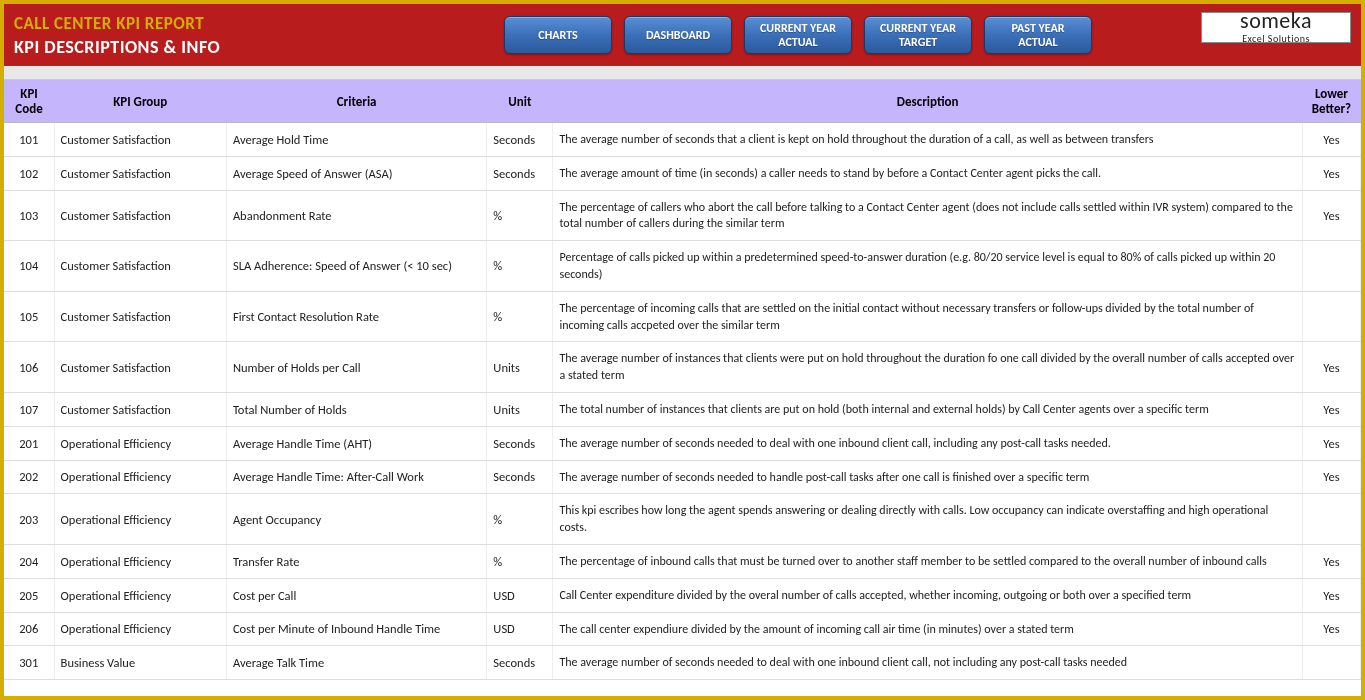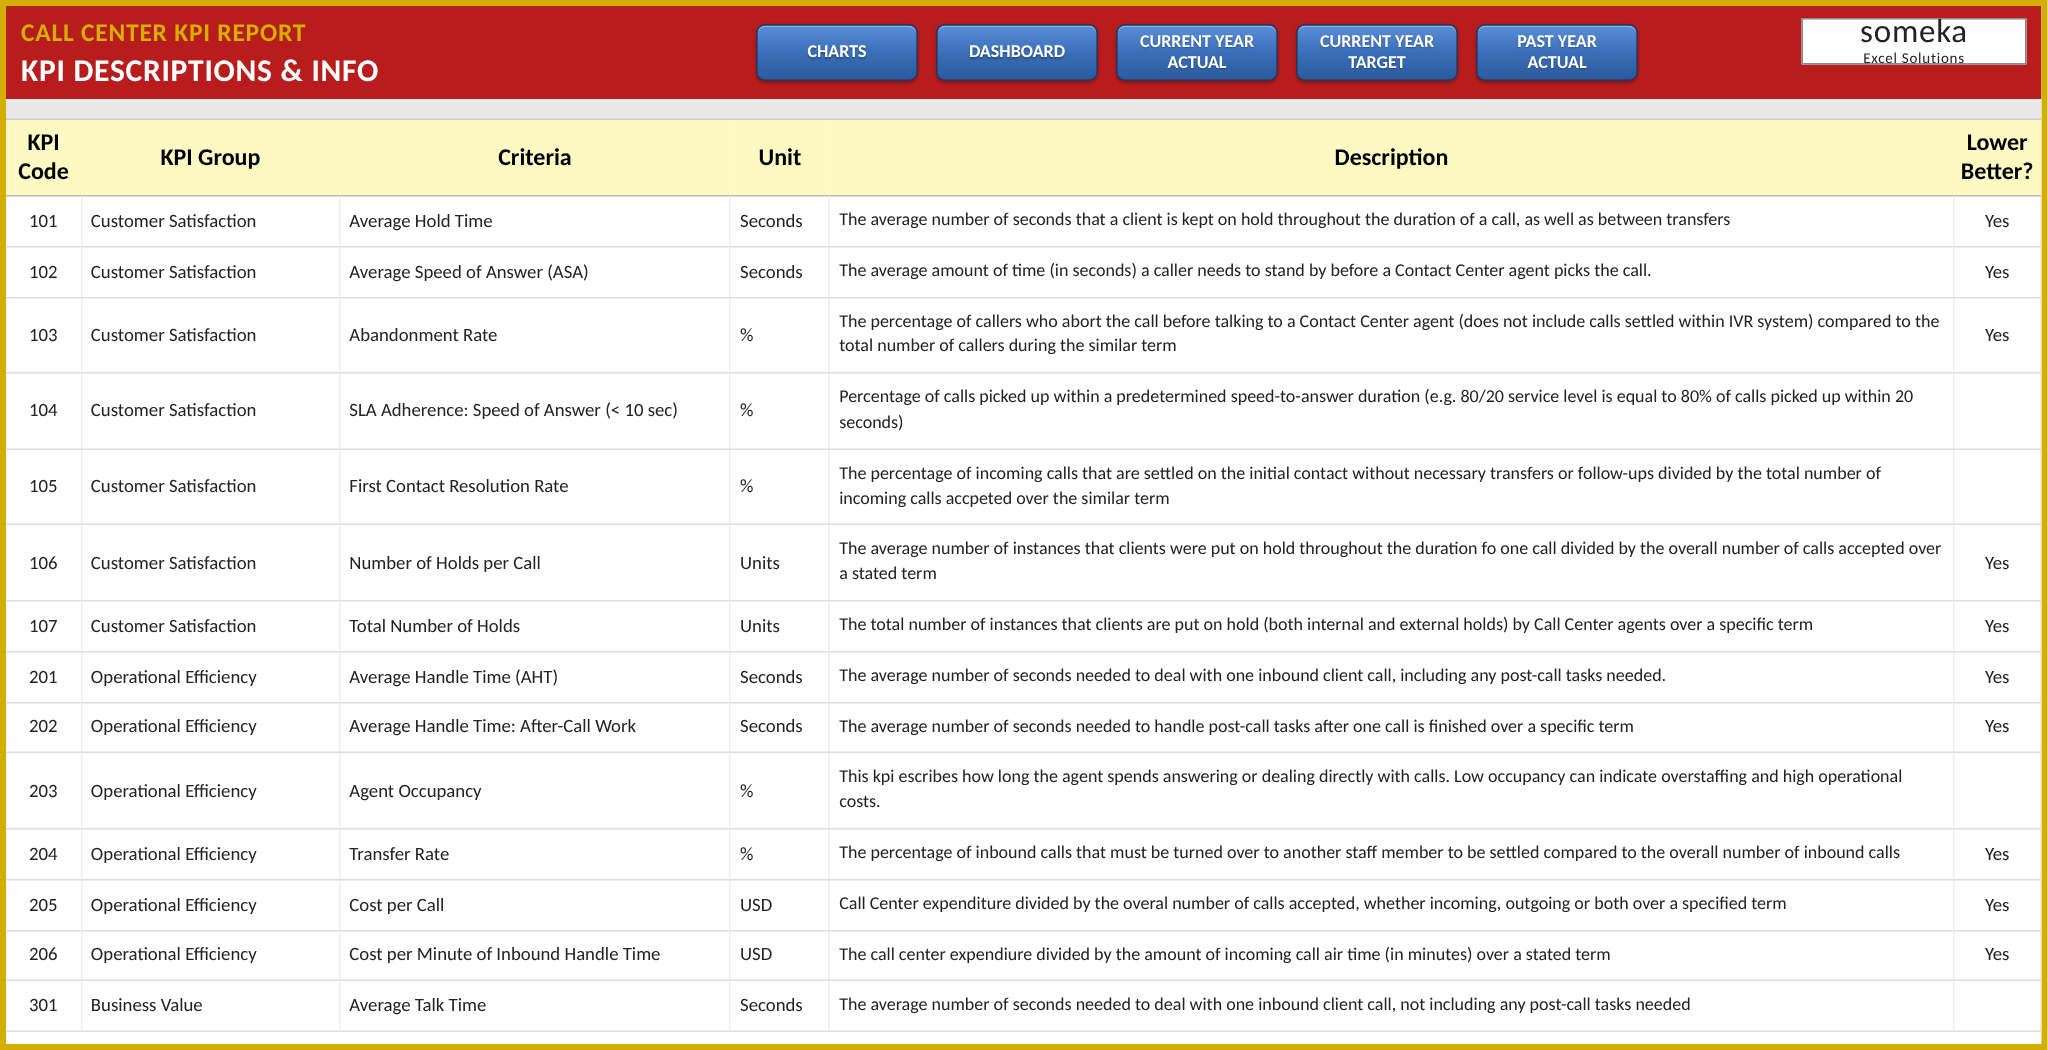--- a/index.html
+++ b/index.html
@@ -27,21 +27,21 @@
   }
   .title-main {
     color: #d4af00;
     font-weight: bold;
     font-size: 17px;
     letter-spacing: 0.5px;
   }
   .title-sub {
     color: #fff;
     font-weight: bold;
-    font-size: 21px;
+    font-size: 18px;
     letter-spacing: 0.5px;
     margin-top: 2px;
   }
   .nav-buttons {
     display: flex;
     align-items: center;
     gap: 12px;
     margin-left: 200px;
   }
   .nav-btn {
@@ -93,23 +93,23 @@
     height: 14px;
     background: #e8e8e8;
     border-bottom: 1px solid #ccc;
   }
   table {
     width: 100%;
     border-collapse: collapse;
     table-layout: fixed;
   }
   thead th {
-    background: #fef9c3;
-    font-weight: bold;
-    font-size: 16px;
+    background: #c4b5fd;
+    font-weight: bold;
+    font-size: 13px;
     padding: 6px 4px;
     border-bottom: 1px solid #bbb;
     text-align: center;
     vertical-align: middle;
   }
   .col-code { width: 50px; }
   .col-group { width: 172px; }
   .col-criteria { width: 260px; }
   .col-unit { width: 66px; }
   .col-desc { width: 748px; }

